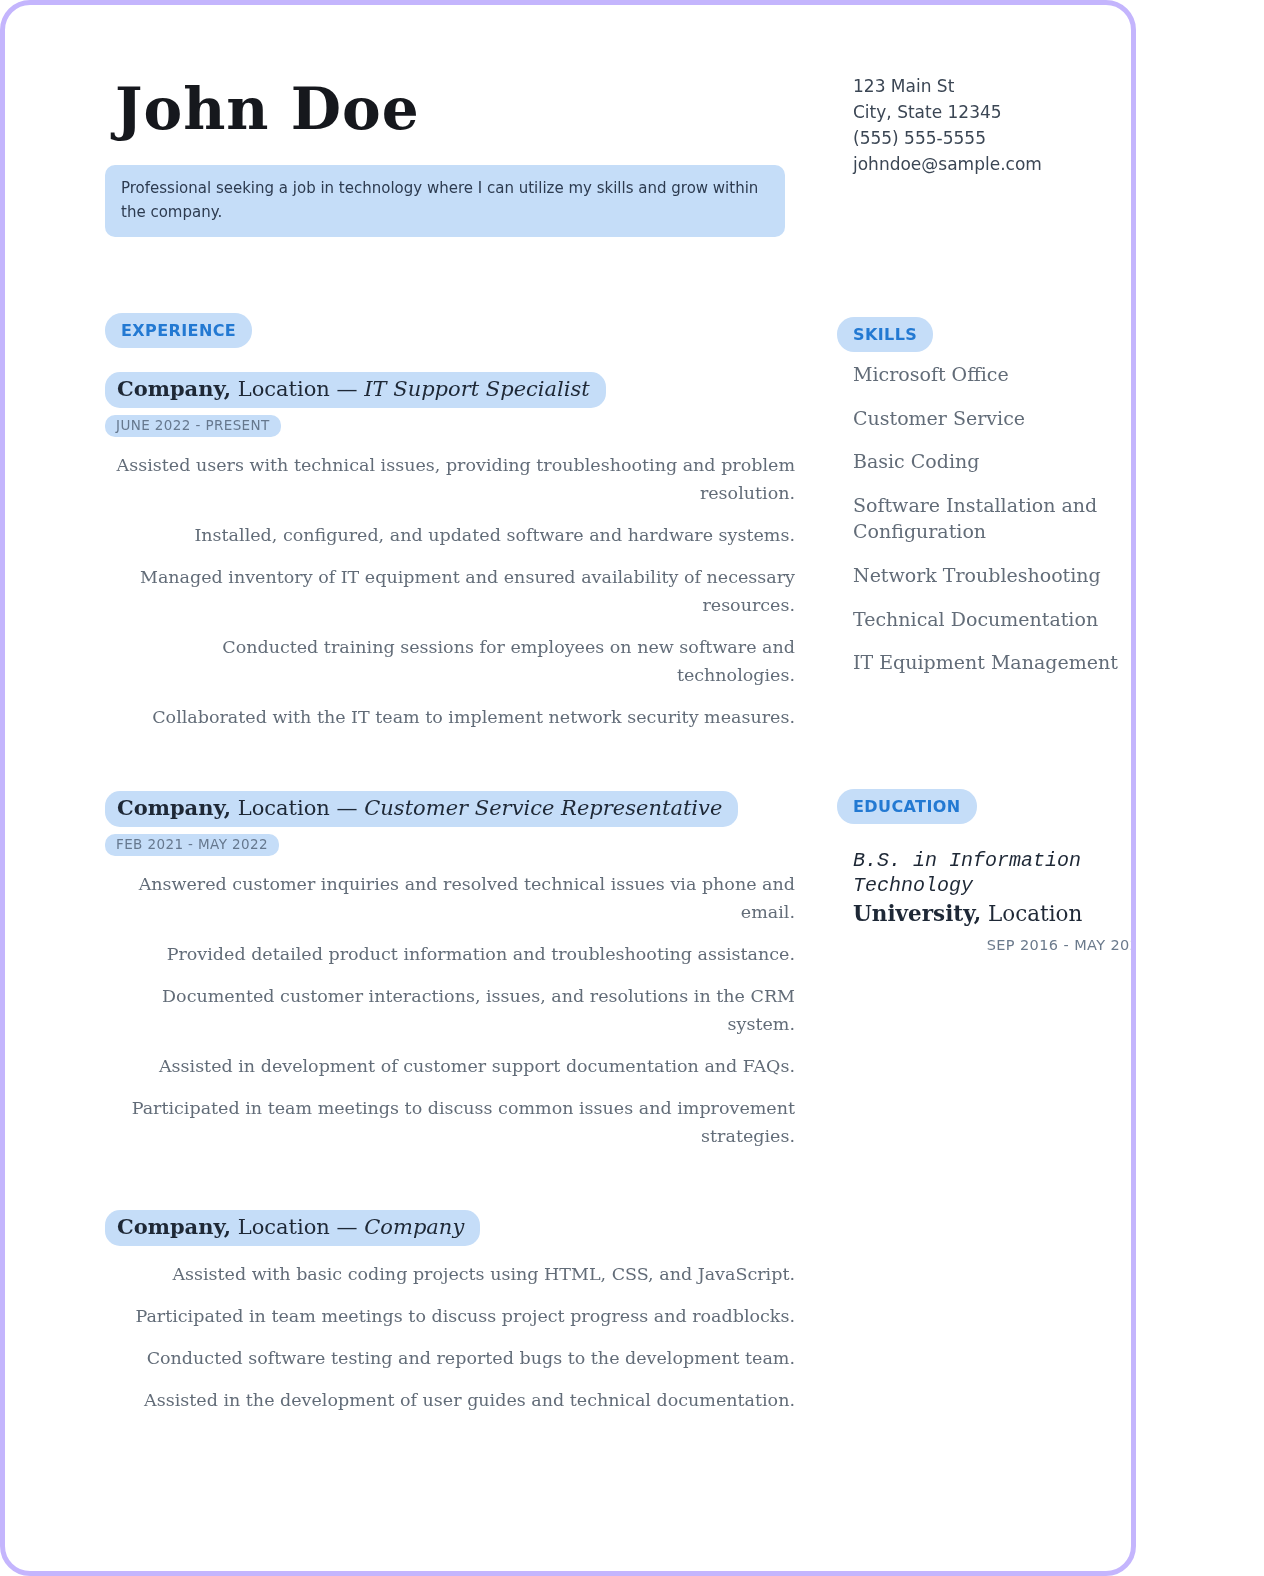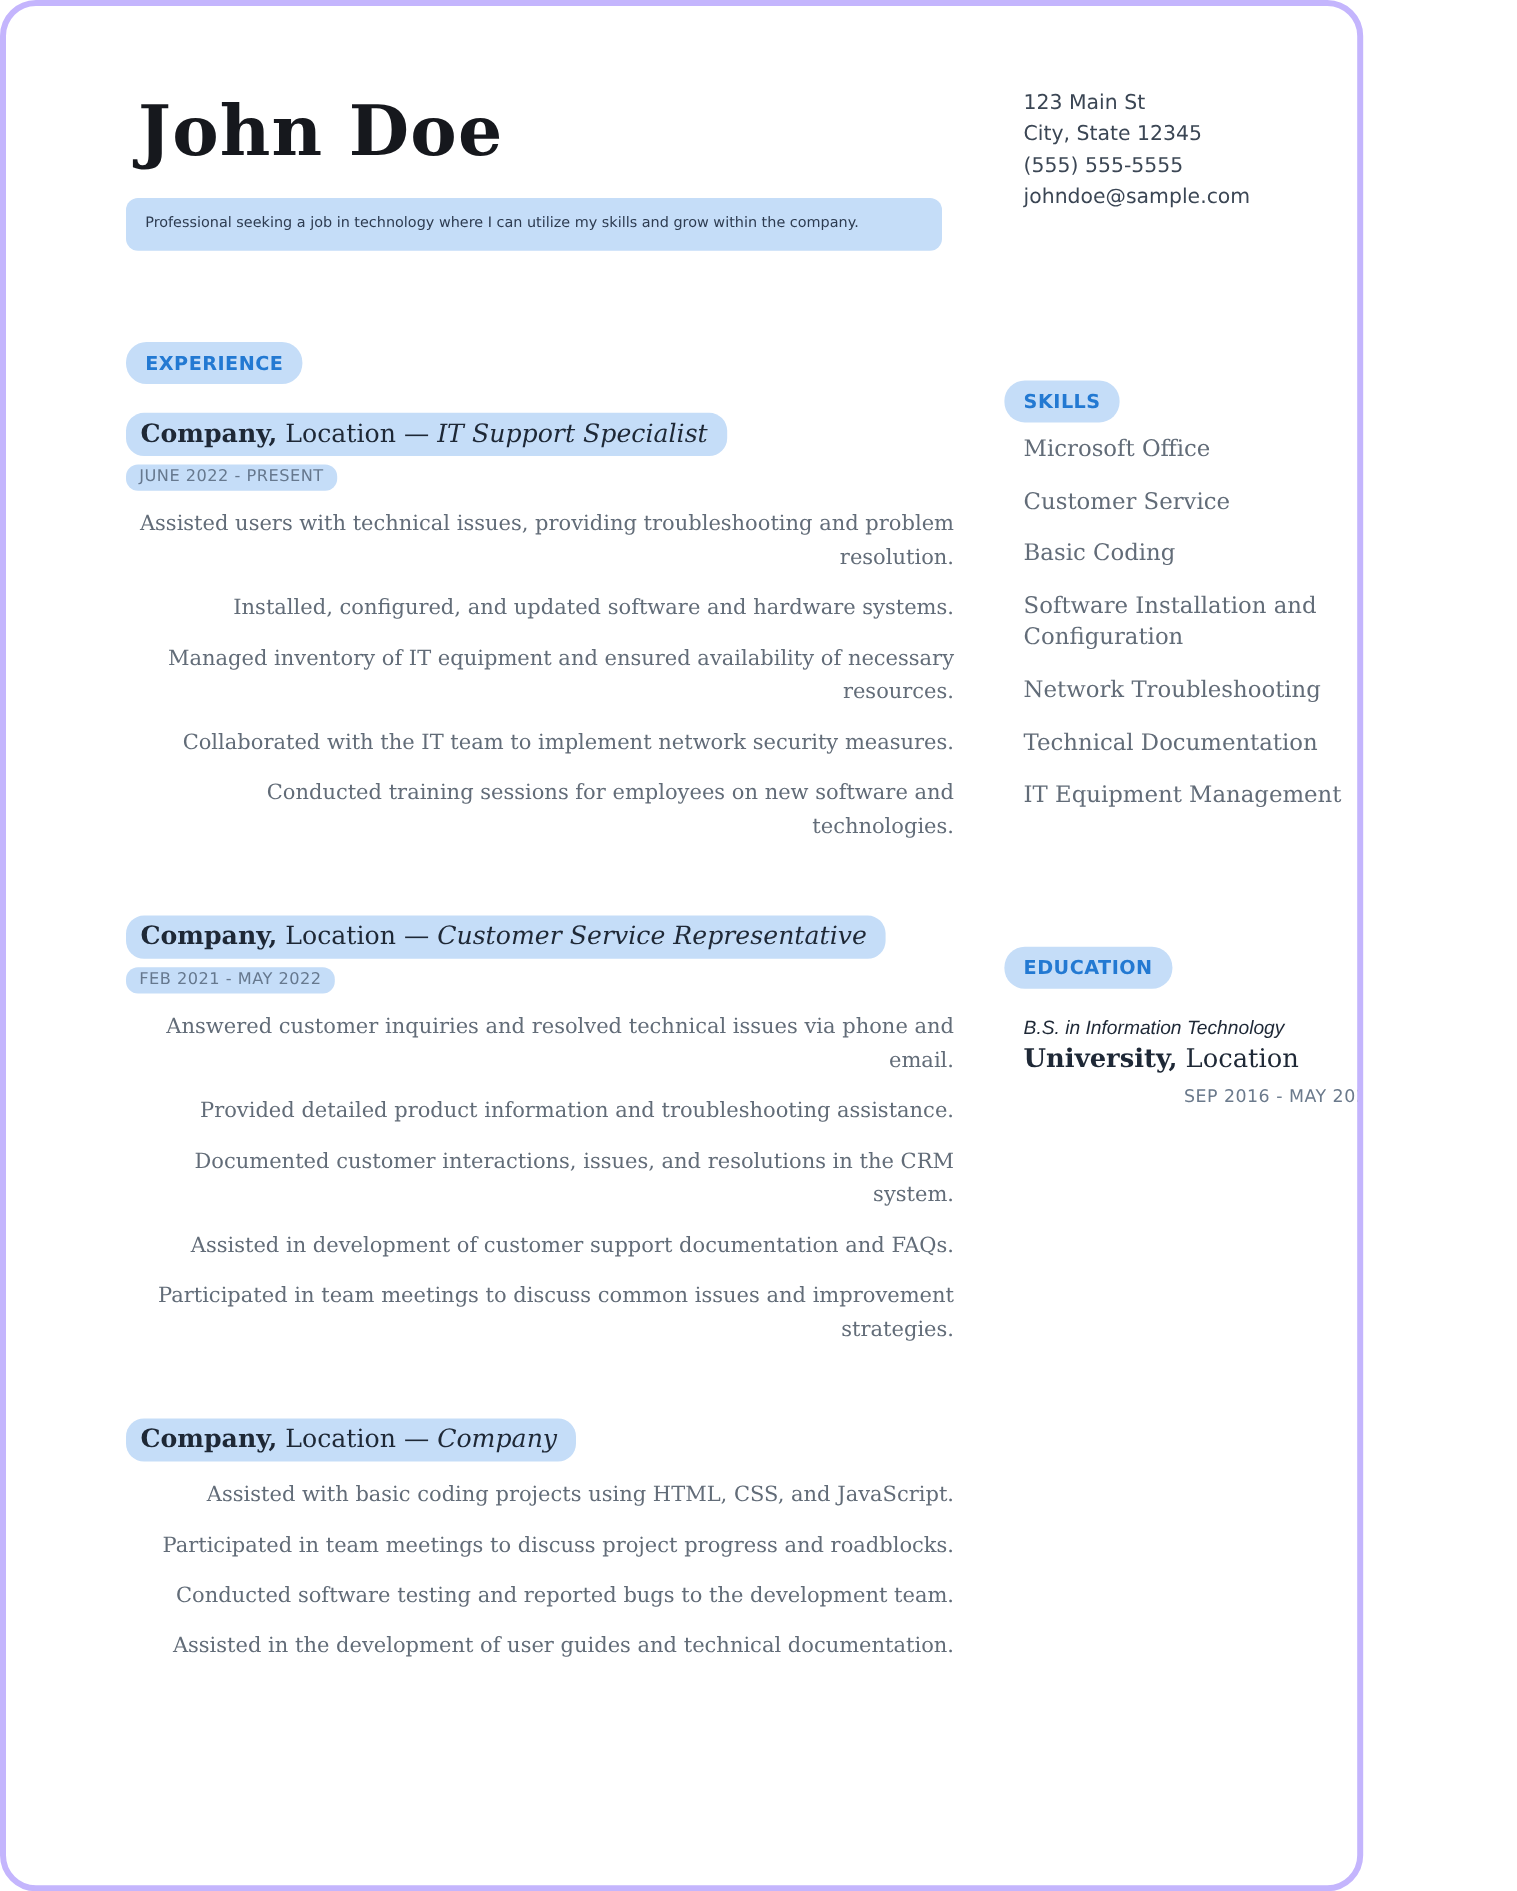--- a/index.html
+++ b/index.html
@@ -29,21 +29,21 @@
     color: #16181d;
     margin: 12px 0 0 10px;
     letter-spacing: 1px;
   }
   .summary-box {
     margin-top: 22px;
     background: #c5ddf8;
     border-radius: 10px;
     padding: 11px 16px 13px 16px;
     width: 680px;
-    font-size: 12px;
+    font-size: 15px;
     line-height: 1.6;
     color: #2d3b50;
   }
   .contact {
     margin: 10px 0 0 16px;
     font-size: 17px;
     line-height: 1.53;
     color: #3b4654;
   }
 
@@ -103,23 +103,23 @@
     font-size: 19px;
     line-height: 1.4;
     color: #626c78;
     margin-bottom: 17px;
     width: 296px;
   }
 
   
   .edu-degree {
     margin: 24px 0 0 16px;
-    font-family: Liberation Sans, sans-serif;
+    font-family: Liberation Mono, monospace;
     font-style: italic;
-    font-size: 16px;
+    font-size: 20px;
     line-height: 1.28;
     color: #1e2836;
     width: 280px;
   }
   .edu-school {
     margin: 2px 0 0 16px;
     font-family: "DejaVu Serif", serif;
     font-size: 21.5px;
     color: #1e2836;
   }
@@ -151,22 +151,22 @@
 
     <div class="job first">
       <div>
         <span class="job-title-pill"><span class="co">Company,</span> <span>Location</span> <span>—</span> <span class="role">IT Support Specialist</span></span>
       </div>
       <div><span class="date-pill">JUNE 2022 - PRESENT</span></div>
       <div class="job-body">
         <p>Assisted users with technical issues, providing troubleshooting and problem resolution.</p>
         <p>Installed, configured, and updated software and hardware systems.</p>
         <p>Managed inventory of IT equipment and ensured availability of necessary resources.</p>
+        <p>Conducted training sessions for employees on new software and technologies.</p>
         <p>Collaborated with the IT team to implement network security measures.</p>
-        <p>Conducted training sessions for employees on new software and technologies.</p>
       </div>
     </div>
 
     <div class="job">
       <div>
         <span class="job-title-pill"><span class="co">Company,</span> <span>Location</span> <span>—</span> <span class="role">Customer Service Representative</span></span>
       </div>
       <div><span class="date-pill">FEB 2021 - MAY 2022</span></div>
       <div class="job-body">
         <p>Answered customer inquiries and resolved technical issues via phone and email.</p>

